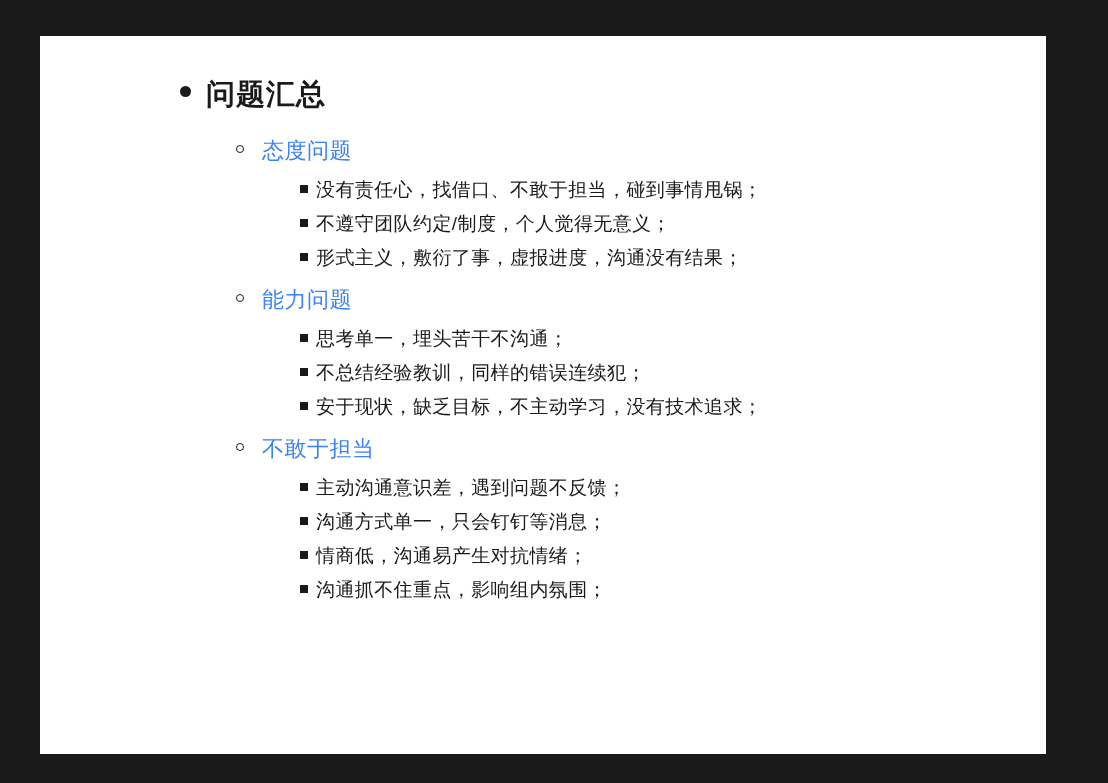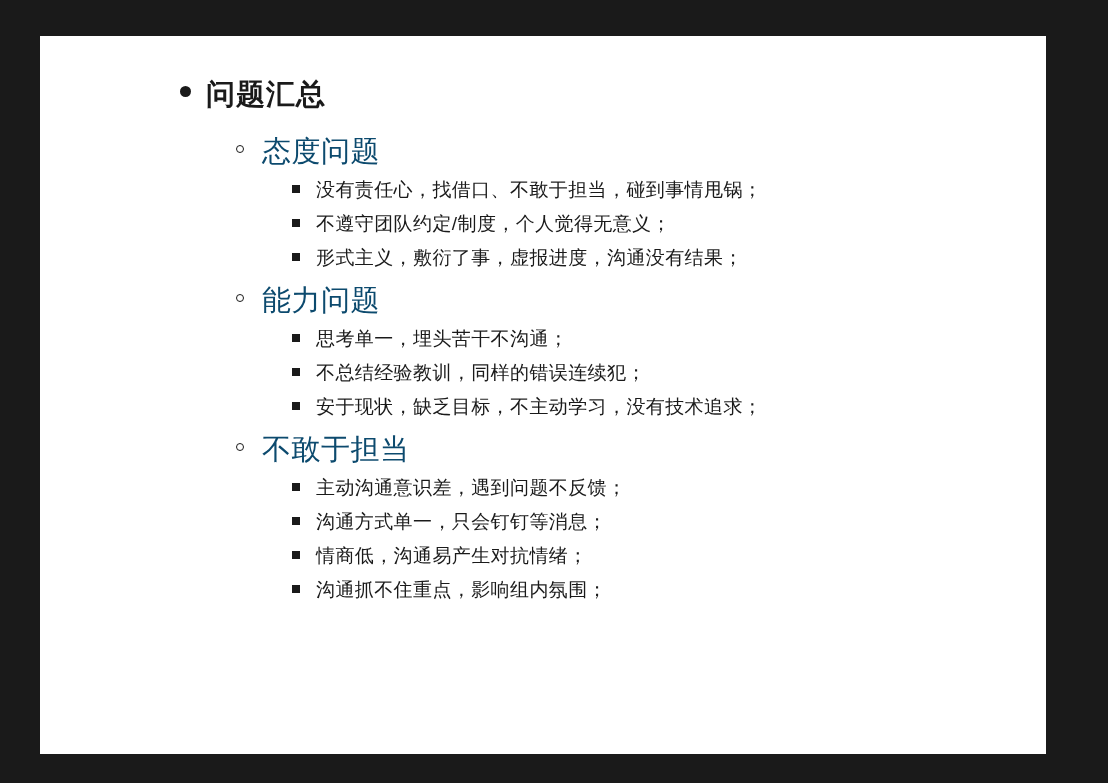--- a/index.html
+++ b/index.html
@@ -59,29 +59,30 @@
     padding-left: 56px;
   }
   .l2 .marker {
     width: 26px;
     flex: 0 0 26px;
     color: #1a1a1a;
     font-size: 17px;
     line-height: 38px;
   }
   .l2 .text {
-    font-size: 29px;
-    color: #0c4a6e;
+    font-size: 22px;
+    color: #3b82f6;
     line-height: 38px;
     letter-spacing: 0.5px;
   }
 
   
   .l3-group {
     margin: 6px 0 10px 0;
+    text-align: center;
   }
   .l3 {
     display: flex;
     align-items: flex-start;
     padding-left: 112px;
     margin-bottom: 7px;
   }
   .l3 .marker {
     width: 24px;
     flex: 0 0 24px;

